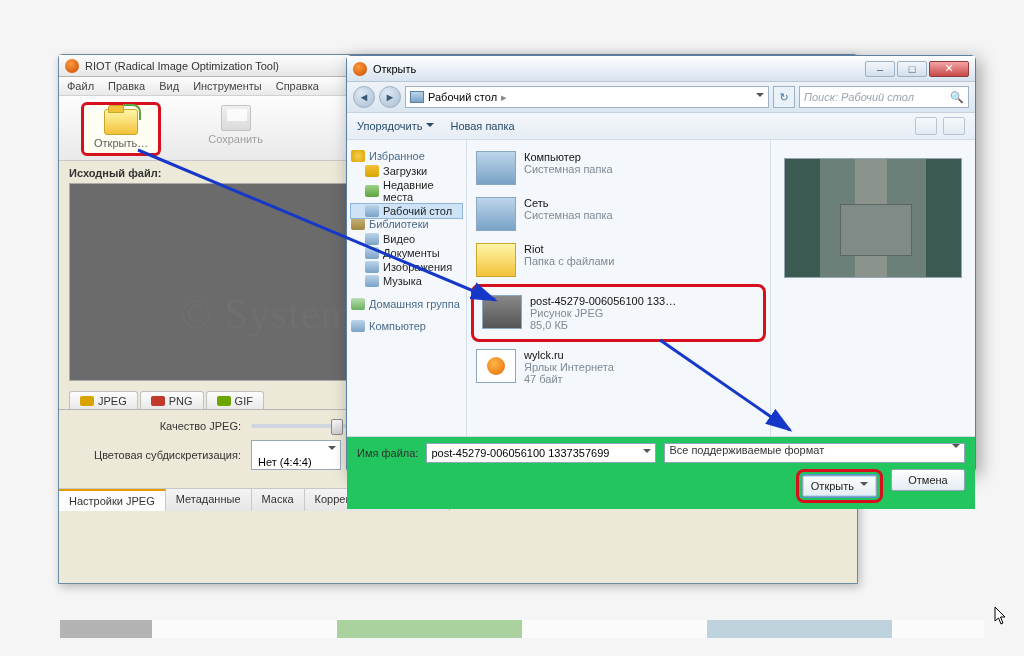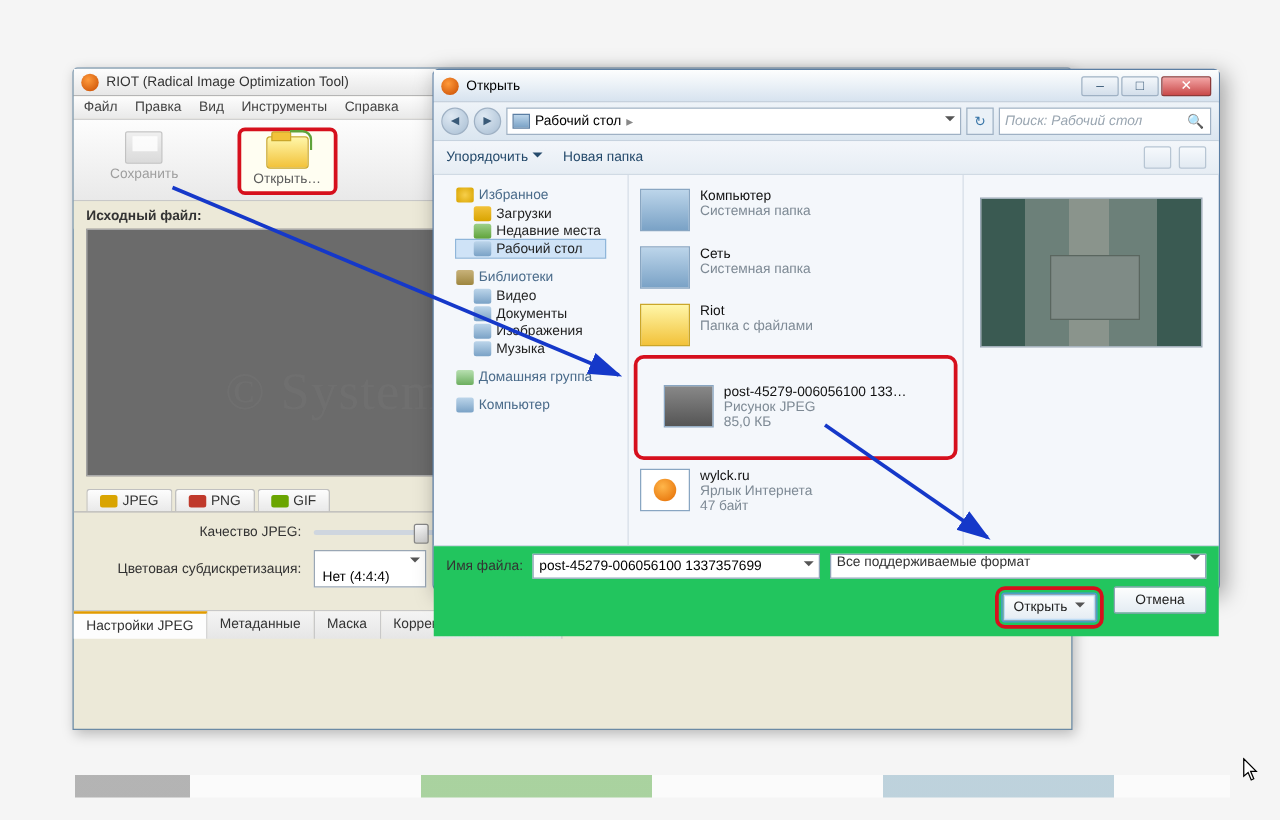--- a/index.html
+++ b/index.html
@@ -62,32 +62,32 @@
   .refresh{width:22px;height:22px;border:1px solid #9fb1c4;background:#eaf1f7;display:flex;align-items:center;justify-content:center;color:#3573a6;}
   .search { flex:0 0 170px; display:flex; align-items:center; height:22px; border:1px solid #9fb1c4; background:#fff; padding:0 4px; color:#9aa6b1; font-style:italic; }
   .search .mag{margin-left:auto;color:#3573a6;font-style:normal;}
 
   .cmdbar{display:flex;align-items:center;gap:16px;padding:4px 10px;background:linear-gradient(#f3f6fa,#e6edf4);border-bottom:1px solid #d0dae4;color:#264b6c;}
   .cmdbar .drop{display:inline-block;border:4px solid transparent;border-top-color:#264b6c;margin-left:4px;vertical-align:middle;}
   .cmdbar .right{margin-left:auto;display:flex;gap:6px;}
   .smbtn{width:22px;height:18px;border:1px solid #b7c5d3;background:linear-gradient(#f6f9fc,#e2eaf2);border-radius:2px;}
 
   .body{display:flex;height:296px;}
-  .tree{width:156px;border-right:1px solid #d5dee7;padding:6px 18px;overflow:hidden;font-size:11px;color:#1f1f1f;}
+  .tree{width:120px;border-right:1px solid #d5dee7;padding:6px 4px;overflow:hidden;font-size:11px;color:#1f1f1f;}
   .tree .hdr{display:flex;align-items:center;gap:4px;color:#4a6b8a;margin:4px 0 2px;}
   .tree .item{display:flex;align-items:center;gap:4px;padding:1px 0 1px 14px;}
   .tree .item.sel{background:#cfe3f7;outline:1px solid #8fb6da;}
   .ic{width:14px;height:12px;border-radius:2px;flex:0 0 14px;}
   .ic-star{background:radial-gradient(circle,#f7cf4b,#d9a400);} 
   .ic-dl{background:linear-gradient(#f2c23a,#d9a400);} .ic-recent{background:linear-gradient(#9dd08a,#5fa33a);} .ic-desk{background:linear-gradient(#bcd5ea,#7aa2c6);}
   .ic-lib{background:linear-gradient(#c8b27a,#9e863f);} .ic-home{background:linear-gradient(#b8e0b1,#6cae5f);} .ic-comp{background:linear-gradient(#bcd5ea,#7aa2c6);}
 
   .files{flex:1;padding:6px 4px;position:relative;}
   .fitem{display:flex;gap:8px;align-items:flex-start;padding:4px;border:1px solid transparent;border-radius:2px;margin-bottom:2px;}
-  .fitem.hl2{border:3px solid #d6101d;border-radius:8px;padding:21px;}
+  .fitem.hl2{border:3px solid #d6101d;border-radius:8px;padding:8px;}
   .fthumb{width:40px;height:34px;background:linear-gradient(#bcd5ea,#7aa2c6);border:1px solid #89a6c2;flex:0 0 40px;}
   .fthumb.folder{background:linear-gradient(#fff6a8,#f2c23a);border-color:#caa62a;}
   .fthumb.img{background:linear-gradient(#888,#555);} 
   .fthumb.ff{background:#fff;display:flex;align-items:center;justify-content:center;}
   .fthumb.ff::after{content:"";width:18px;height:18px;border-radius:50%;background:radial-gradient(circle at 40% 35%,#ffb64a,#e46a00);}
   .finfo .t1{color:#111;} .finfo .t2{color:#7e8a95;}
 
   .preview{width:205px;border-left:1px solid #d5dee7;display:flex;align-items:flex-start;justify-content:center;padding:18px 8px;}
   .preview .thumb{width:178px;height:120px;background:
      linear-gradient(90deg,#3a5a52 0 20%,#6c8079 20% 40%,#8a948c 40% 58%,#6c8079 58% 80%,#3a5a52 80% 100%);
@@ -127,27 +127,27 @@
       <span class="title-text">RIOT (Radical Image Optimization Tool)</span>
     </div>
     <div class="menubar">
       <span>Файл</span>
       <span>Правка</span>
       <span>Вид</span>
       <span>Инструменты</span>
       <span>Справка</span>
     </div>
     <div class="toolbar">
+      <div class="tb-btn hl">
+        <div class="folder-ic"></div>
+        <span class="tb-label">Открыть…</span>
+      </div>
       <div class="tb-btn disabled">
         <div class="save-ic"></div>
         <span class="tb-label">Сохранить</span>
-      </div>
-      <div class="tb-btn hl">
-        <div class="folder-ic"></div>
-        <span class="tb-label">Открыть…</span>
       </div>
     </div>
     <div class="src-label">Исходный файл:</div>
     <div class="canvas"></div>
 
     <div class="tabs-row">
       <div class="tab">
           <span class="badge b-jpeg"></span>
           <span>JPEG</span>
         </div>
@@ -232,21 +232,21 @@
             <span>Загрузки</span>
           </div>
         <div class="item">
             <span class="ic ic-recent"></span>
             <span>Недавние места</span>
           </div>
         <div class="item sel">
             <span class="ic ic-desk"></span>
             <span>Рабочий стол</span>
           </div>
-        <div class="hdr" style="margin-top:10px">
+        <div class="hdr" style="margin-top:0">
             <span class="ic ic-lib"></span>
             <span>Библиотеки</span>
           </div>
         <div class="item">
             <span class="ic ic-desk"></span>
             <span>Видео</span>
           </div>
         <div class="item">
             <span class="ic ic-desk"></span>
             <span>Документы</span>

